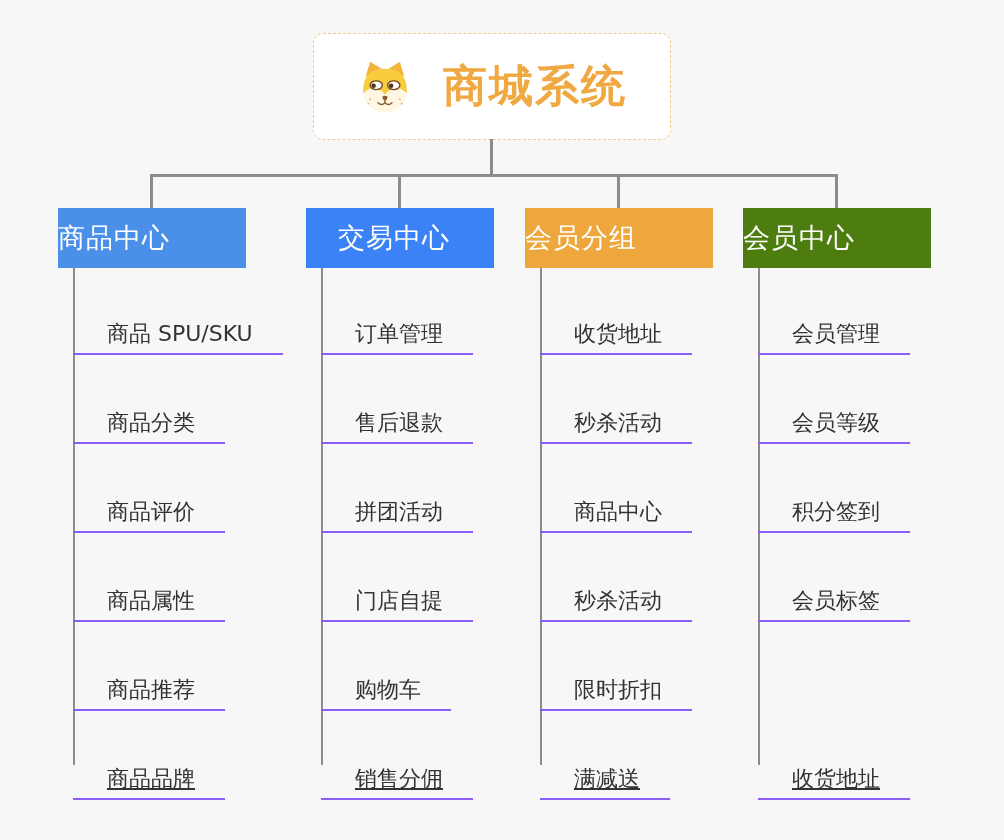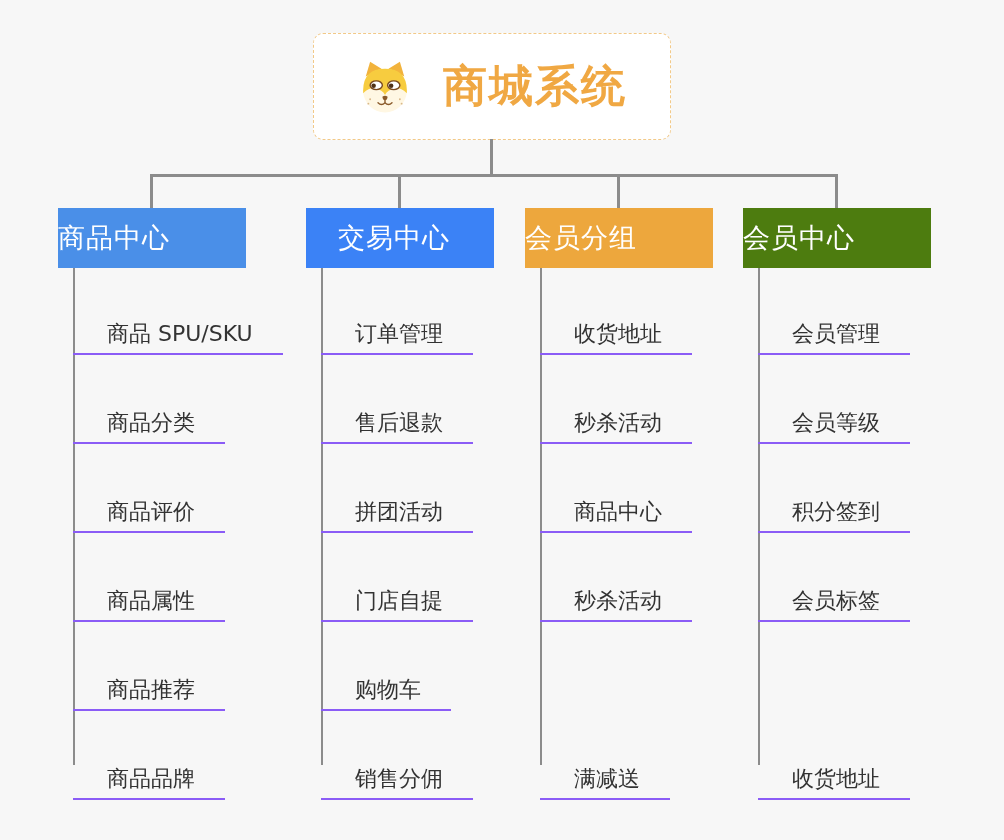--- a/index.html
+++ b/index.html
@@ -79,21 +79,21 @@
     color: #333333;
     white-space: nowrap;
     border-bottom: 2px solid #8b5cf6;
     z-index: 2;
   }
   .item-0 { top: 113px; }
   .item-1 { top: 202px; }
   .item-2 { top: 291px; }
   .item-3 { top: 380px; }
   .item-4 { top: 469px; }
-  .item-5 { top: 558px; }
+  .item-5 { top: 558px; text-decoration: underline; }
 </style>
 </head>
 <body>
 
 <div class="canvas">
 
   <div class="root-node">
     <span class="dog">
       <svg viewBox="0 0 64 64" width="56" height="56" aria-hidden="true">
         <polygon points="10,20 15,3 28,11" fill="#F2B33C"></polygon>
@@ -152,20 +152,21 @@
 
   <div class="branch col-3">
     <div class="branch-box" style="background: rgb(237, 167, 61);">
       <span>会员分组</span>
     </div>
     <div class="trunk"></div>
     <div class="item item-0">收货地址</div>
     <div class="item item-1">秒杀活动</div>
     <div class="item item-2">商品中心</div>
     <div class="item item-3">秒杀活动</div>
+    <div class="item item-4">限时折扣</div>
     <div class="item item-5">满减送</div>
   </div>
 
   <div class="branch col-4">
     <div class="branch-box" style="background: #4d7c0f;">
       <span>会员中心</span>
     </div>
     <div class="trunk"></div>
     <div class="item item-0">会员管理</div>
     <div class="item item-1">会员等级</div>

